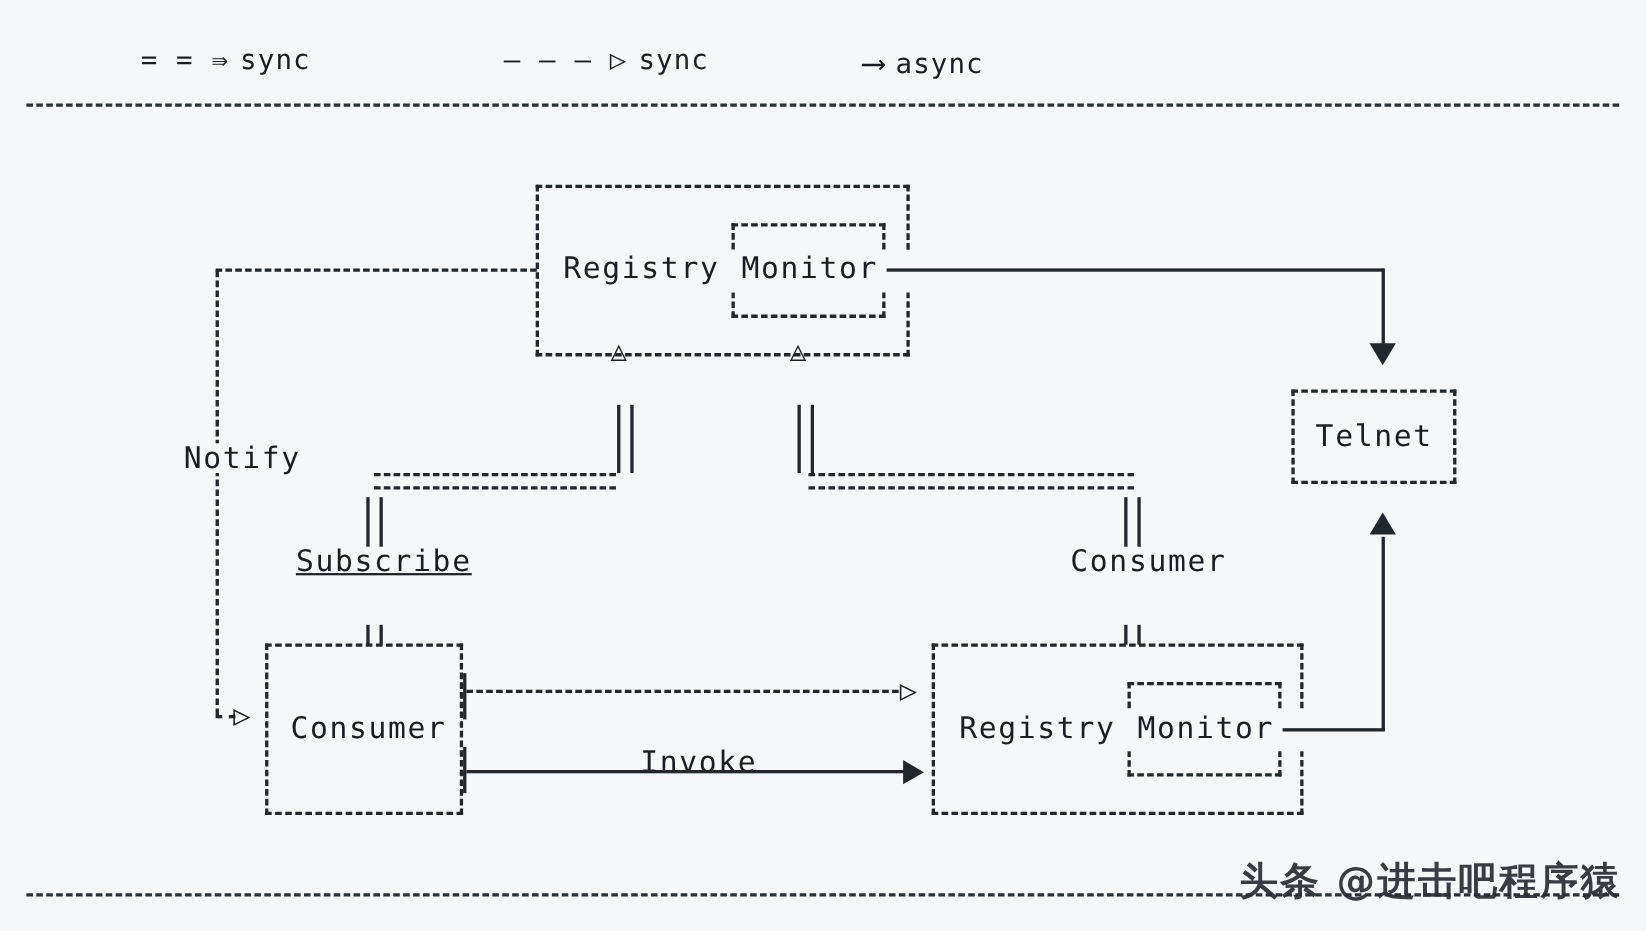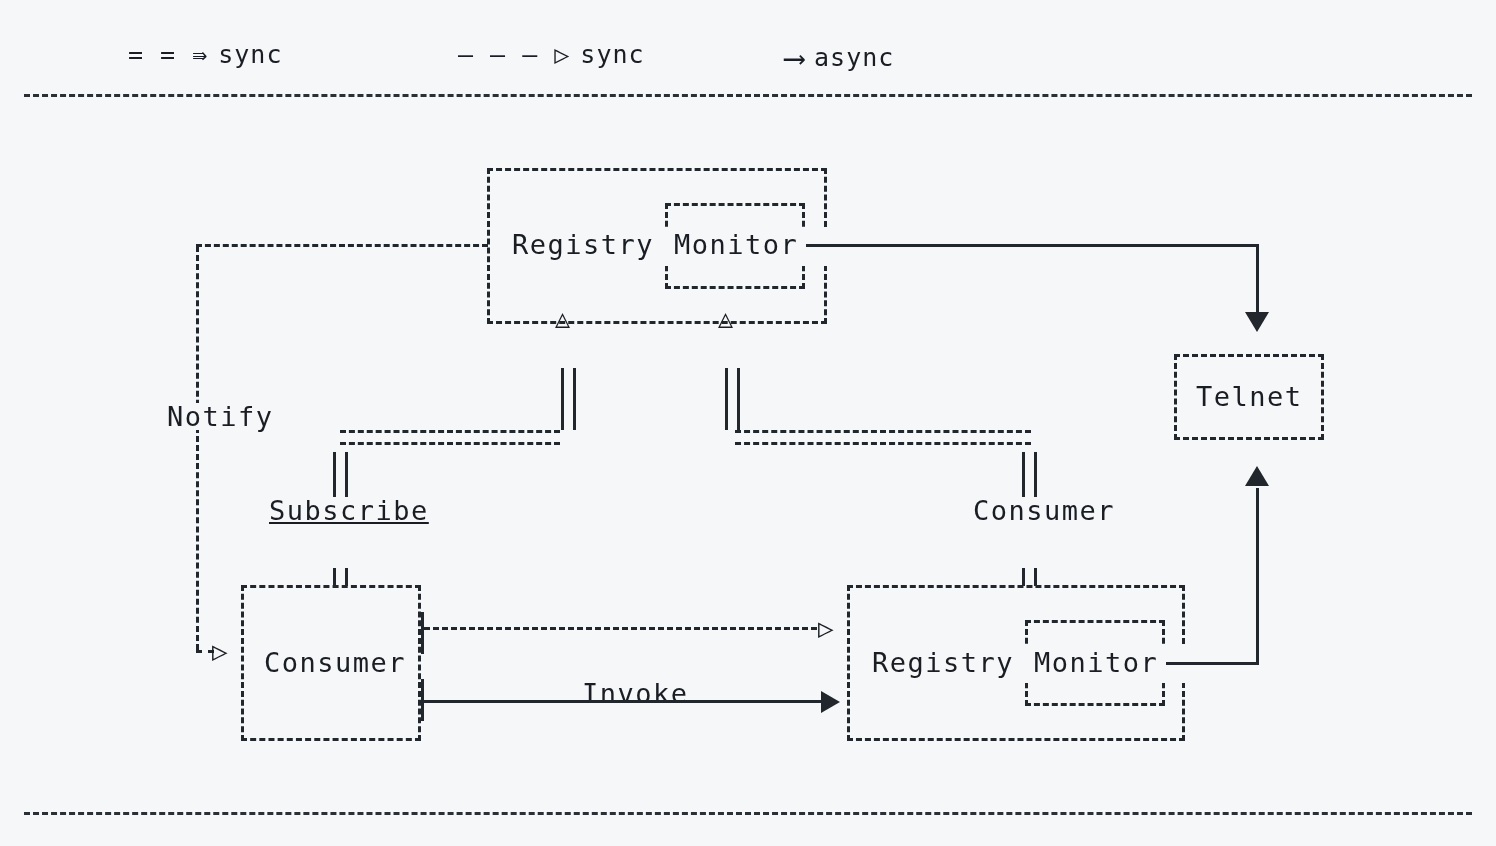--- a/index.html
+++ b/index.html
@@ -259,14 +259,15 @@
   <div class="arrow arrow-right-solid" style="left:821px; top:691px;"></div>
 
   <div class="line-h solid-h" style="left:806px; top:244px; width:452px;"></div>
   <div class="line-v solid-v" style="left:1256px; top:244px; height:70px;"></div>
   <div class="arrow arrow-down-solid" style="left:1245px; top:312px;"></div>
 
   <div class="line-h solid-h" style="left:1166px; top:662px; width:93px;"></div>
   <div class="line-v solid-v" style="left:1256px; top:488px; height:176px;"></div>
   <div class="arrow arrow-up-solid" style="left:1245px; top:466px;"></div>
 
+  <div class="watermark">头条 @进击吧程序猿</div>
 
 </div>
 
 </body></html>

